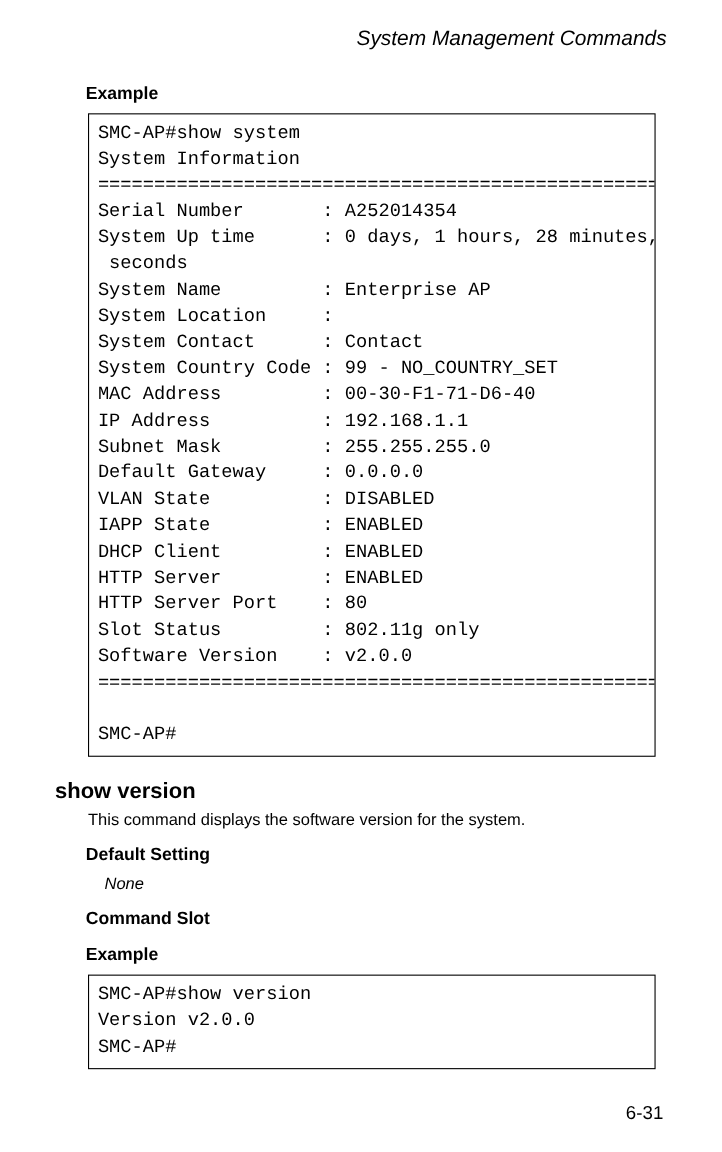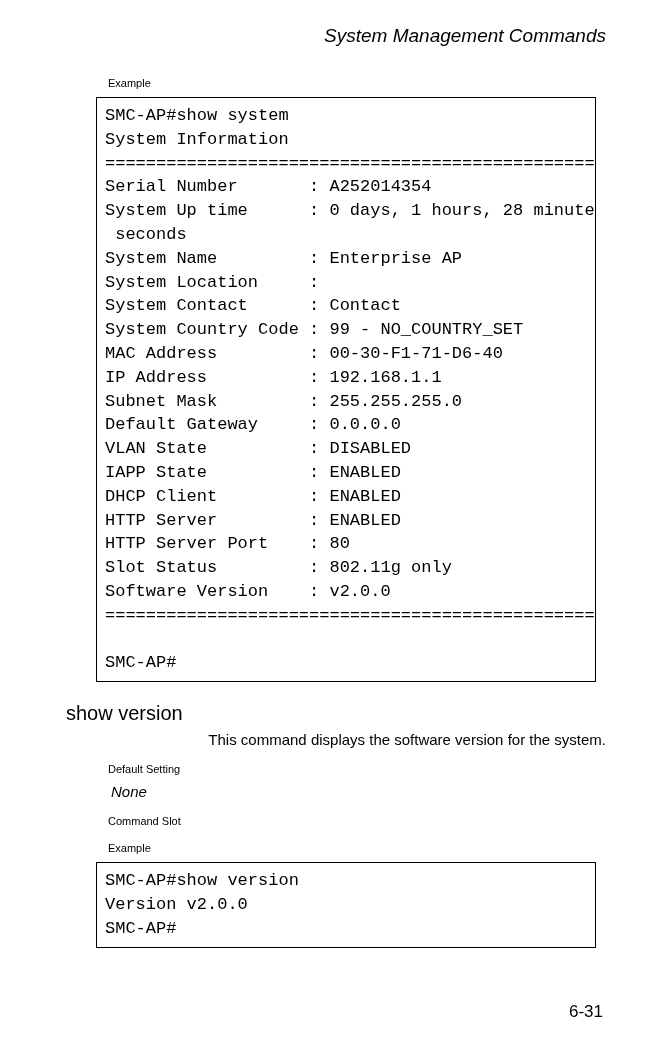--- a/index.html
+++ b/index.html
@@ -5,62 +5,61 @@
     body {
       margin: 0;
       padding: 0;
       font-family: Arial, Helvetica, sans-serif;
       background: #fff;
       width: 656px;
       height: 1047px;
       position: relative;
     }
     .page {
-      padding: 20px 50px 20px 66px;
+      padding: 20px 50px 20px 50px;
       box-sizing: border-box;
     }
     .header-title {
       text-align: right;
       font-style: italic;
       font-size: 19px;
       margin-bottom: 30px;
       margin-top: 5px;
       font-family: Arial, Helvetica, sans-serif;
     }
     .section-heading {
-      font-weight: normal;
-      font-size: 11px;
-      margin-left: 42px;
+      font-weight: bold;
+      font-size: 16px;
+      margin-left: 28px;
       margin-bottom: 8px;
       margin-top: 15px;
     }
     .code-box {
       border: 1px solid #000;
       margin-left: 30px;
       margin-right: 10px;
       padding: 6px 8px;
       font-family: "Courier New", Courier, monospace;
       font-size: 17px;
       line-height: 1.4;
       white-space: pre;
       overflow: hidden;
     }
     .cmd-heading {
-      font-weight: normal;
+      font-weight: bold;
       font-size: 20px;
       margin-top: 20px;
       margin-bottom: 6px;
       margin-left: 0;
     }
     .body-text {
       font-size: 15px;
       margin-left: 30px;
       margin-bottom: 15px;
       margin-top: 4px;
-      text-align: right;
     }
     .sub-value {
       font-size: 15px;
       margin-left: 45px;
       margin-top: 6px;
       margin-bottom: 12px;
       font-style: italic;
     }
     .page-number {
       position: absolute;

